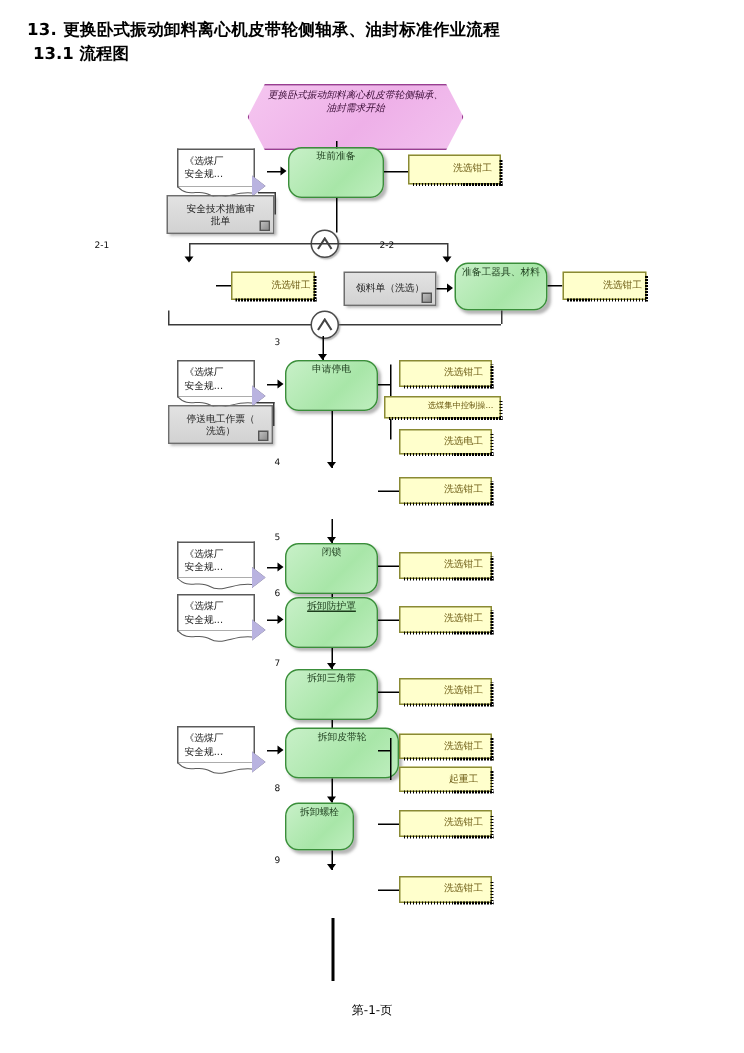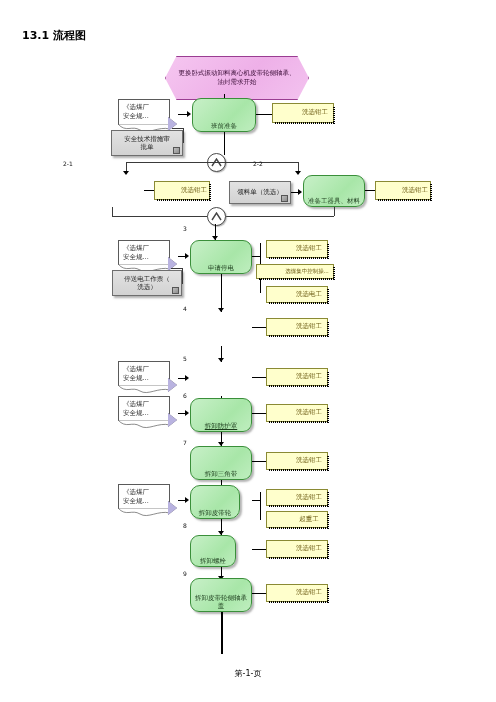--- a/index.html
+++ b/index.html
@@ -25,21 +25,21 @@
   }
 
   
   .node{position:absolute;box-sizing:border-box;}
 
   
   .proc{
     background:linear-gradient(135deg,#c8f0c8 0%,#a8e6a8 60%,#bfeebf 100%);
     border:1px solid #3a8f3a;border-radius:9px;
     box-shadow:2px 2px 2px rgba(120,120,120,.55);
-    display:flex;align-items:flex-end;justify-content:center;text-align:center;
+    display:flex;align-items:flex-start;justify-content:center;text-align:center;
     font-size:6.5px;line-height:1.25;color:#1d3d1d;padding:1px 2px;
   }
 
   
   .role{
     background:#ffffcc;border:1px solid #8a8a34;
     display:flex;align-items:center;justify-content:center;text-align:center;
     font-size:6.5px;line-height:1.2;color:#6b5a12;padding:0 2px;
     box-shadow:2.5px 2.5px 0 0 rgba(0,0,0,.85);
   }
@@ -80,24 +80,25 @@
     position:absolute;right:-8px;bottom:-6px;width:0;height:0;
     border-left:9px solid #b9b3e0;border-top:7px solid transparent;
     border-bottom:7px solid transparent;filter:drop-shadow(0 0 0 #555);
   }
 
   
   .hex{
     position:absolute;
     background:linear-gradient(135deg,#f5c6f0 0%,#eeb0e8 55%,#f3c2ef 100%);
     border:1px solid #9a3d92;
-    display:flex;align-items:center;justify-content:center;text-align:center;
+    display:flex;justify-content:center;text-align:center;
     font-size:6.5px;line-height:1.4;color:#3a0d36;padding:2px 10px;
     clip-path:polygon(8% 0,92% 0,100% 50%,92% 100%,8% 100%,0 50%);
     box-shadow:2px 2px 2px rgba(140,120,140,.6);
+    font-style:italic;
   }
 
   
   .junc{
     position:absolute;width:17px;height:17px;border-radius:50%;
     background:#fff;border:1.6px solid #4a4a4a;
     display:flex;align-items:center;justify-content:center;
     font-size:10px;color:#444;line-height:1;
     box-shadow:1px 1px 1px rgba(120,120,120,.5);
   }
@@ -120,20 +121,21 @@
   }
 
   .num{position:absolute;font-size:6px;color:#111;}
   .tag{position:absolute;font-size:6px;color:#111;}
 </style>
 </head>
 <body>
 
 <div class="doc">
 
+  <div id="title-main">13. 更换卧式振动卸料离心机皮带轮侧轴承、油封标准作业流程</div>
   <div id="title-sub">13.1 流程图</div>
 
   <div class="hex" style="left:165px;top:56px;width:122px;height:38px;">
     <span>更换卧式振动卸料离心机皮带轮侧轴承、油封需求开始</span>
   </div>
 
   <div class="ln v" style="left:224px;top:94px;height:13px;"></div>
   <div class="arrow-d" style="left:221px;top:104px;"></div>
 
   <div class="proc node" style="left:192px;top:98px;width:64px;height:34px;">
@@ -254,20 +256,23 @@
   <div class="arrow-d" style="left:218px;top:308px;"></div>
 
   <div class="num" style="left:183px;top:305px;">4</div>
   <div class="ln h" style="left:252px;top:327px;width:14px;"></div>
   <div class="role node sh-dot" style="left:266px;top:318px;width:62px;height:18px;">
     <span>洗选钳工</span>
   </div>
   <div class="ln v" style="left:221px;top:346px;height:16px;"></div>
   <div class="arrow-d" style="left:218px;top:358px;"></div>
 
+  <div class="proc node" style="left:190px;top:362px;width:62px;height:34px;">
+    <span>闭锁</span>
+  </div>
   <div class="num" style="left:183px;top:355px;">5</div>
   <div class="note node" style="left:118px;top:361px;width:52px;height:25px;">
     <div>《选煤厂</div>
     <div>安全规...</div>
     <svg class="wave" viewBox="0 0 52 10" preserveAspectRatio="none">
       <path d="M0,0 C8,9 14,1 22,6 C30,11 40,2 52,5 L52,0 Z" fill="#fff" stroke="#5a5a5a" stroke-width=".7"></path>
     </svg>
     <span class="tail"></span>
   </div>
   <div class="ln h" style="left:178px;top:378px;width:8px;"></div>
@@ -304,21 +309,21 @@
     <span>拆卸三角带</span>
   </div>
   <div class="num" style="left:183px;top:439px;">7</div>
   <div class="ln h" style="left:252px;top:461px;width:14px;"></div>
   <div class="role node sh-dot" style="left:266px;top:452px;width:62px;height:18px;">
     <span>洗选钳工</span>
   </div>
   <div class="ln v" style="left:221px;top:480px;height:12px;"></div>
   <div class="arrow-d" style="left:218px;top:489px;"></div>
 
-  <div class="proc node" style="left:190px;top:485px;width:50px;height:34px;border-radius:10px;">
+  <div class="proc node" style="left:190px;top:485px;width:76px;height:34px;">
     <span>拆卸皮带轮</span>
   </div>
   <div class="num" style="left:183px;top:522px;">8</div>
   <div class="note node" style="left:118px;top:484px;width:52px;height:25px;">
     <div>《选煤厂</div>
     <div>安全规...</div>
     <svg class="wave" viewBox="0 0 52 10" preserveAspectRatio="none">
       <path d="M0,0 C8,9 14,1 22,6 C30,11 40,2 52,5 L52,0 Z" fill="#fff" stroke="#5a5a5a" stroke-width=".7"></path>
     </svg>
     <span class="tail"></span>
@@ -341,23 +346,20 @@
     <span>拆卸螺栓</span>
   </div>
   <div class="num" style="left:183px;top:570px;">9</div>
   <div class="ln h" style="left:252px;top:549px;width:14px;"></div>
   <div class="role node sh-dot" style="left:266px;top:540px;width:62px;height:18px;">
     <span>洗选钳工</span>
   </div>
   <div class="ln v" style="left:221px;top:567px;height:13px;"></div>
   <div class="arrow-d" style="left:218px;top:576px;"></div>
 
-  <div class="proc node" style="left:190px;top:578px;width:62px;height:34px;">
-    <span>拆卸皮带轮侧轴承盖</span>
-  </div>
   <div class="ln h" style="left:252px;top:593px;width:14px;"></div>
   <div class="role node sh-dot" style="left:266px;top:584px;width:62px;height:18px;">
     <span>洗选钳工</span>
   </div>
 
   <div class="ln v" style="left:221px;top:612px;height:42px;width:1.6px;"></div>
 
   <div id="footer">第-1-页</div>
 </div>
 

